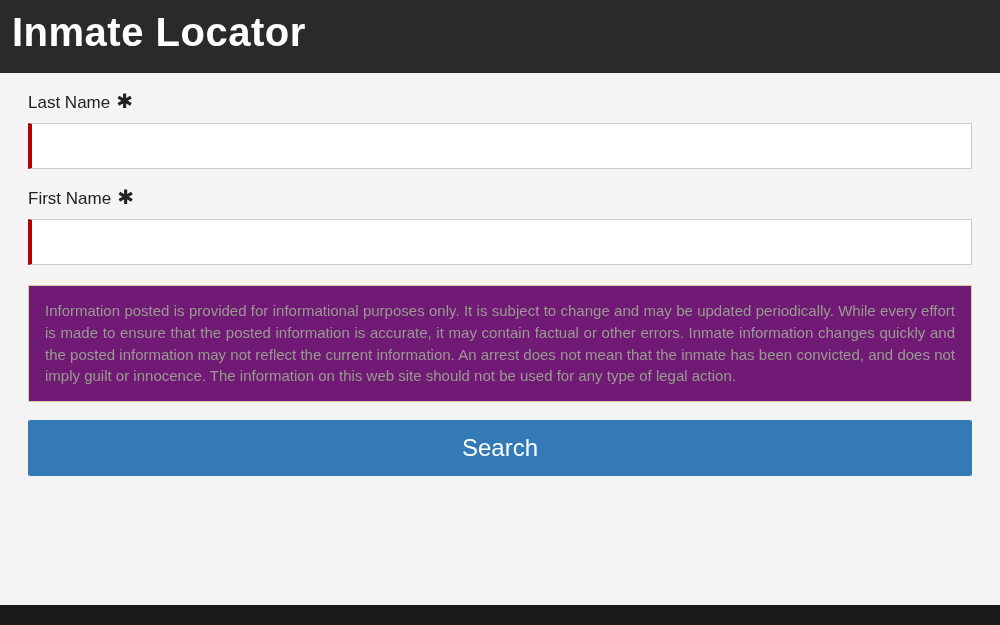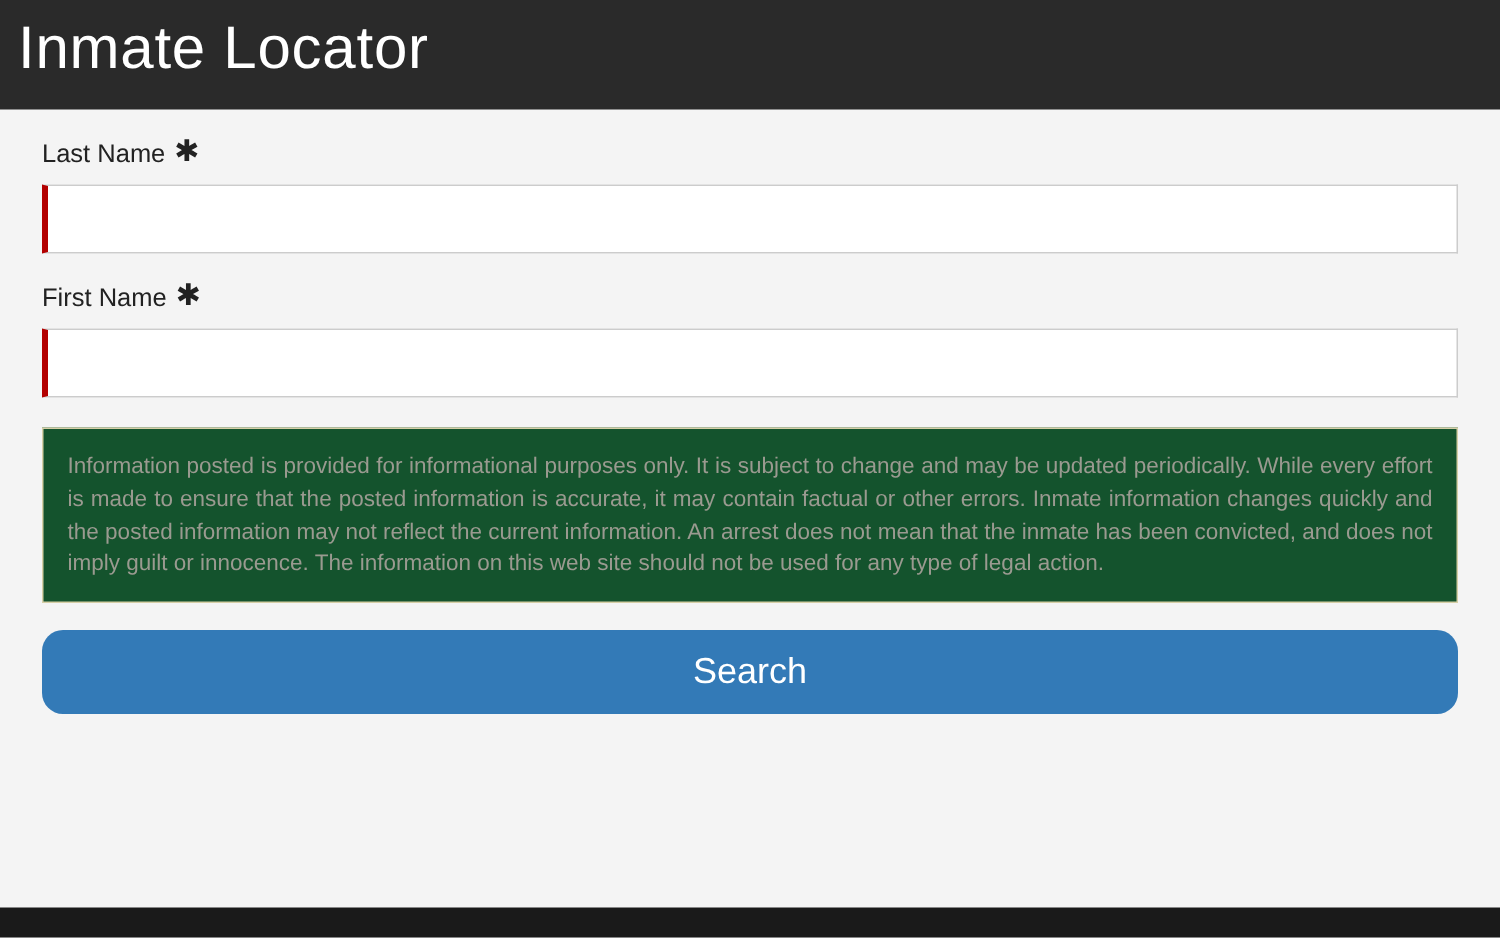--- a/index.html
+++ b/index.html
@@ -14,21 +14,21 @@
       height: 625px;
       overflow: hidden;
     }
     .header {
       background: #2a2a2a;
       color: #fff;
       padding: 10px 12px 18px 12px;
     }
     .header h1 {
       font-size: 40px;
-      font-weight: normal;
+      font-weight: bold;
       letter-spacing: 0.5px;
     }
     .content {
       padding: 20px 28px;
     }
     .form-group {
       margin-bottom: 20px;
     }
     .form-label {
       font-size: 17px;
@@ -47,21 +47,21 @@
     .form-input {
       width: 100%;
       height: 46px;
       border: 1px solid #ccc;
       border-left: 4px solid #b30000;
       padding: 8px 12px;
       font-size: 16px;
       background: #fff;
     }
     .disclaimer-box {
-      background: #14532d;
+      background: #701a75;
       border: 1px solid #d6cfa6;
       padding: 14px 16px;
       margin-top: 10px;
       margin-bottom: 18px;
     }
     .disclaimer-text {
       color: #9a9a90;
       font-size: 15px;
       line-height: 1.45;
       text-align: justify;
@@ -77,21 +77,21 @@
       cursor: pointer;
     }
     .search-button {
       width: 100%;
       background: #337ab7;
       color: #fff;
       border: none;
       padding: 14px;
       font-size: 24px;
       cursor: pointer;
-      border-radius: 14px;
+      border-radius: 2px;
     }
     .footer {
       background: #1a1a1a;
       height: 20px;
       width: 100%;
       position: absolute;
       bottom: 0;
     }
   </style>
 </head>

